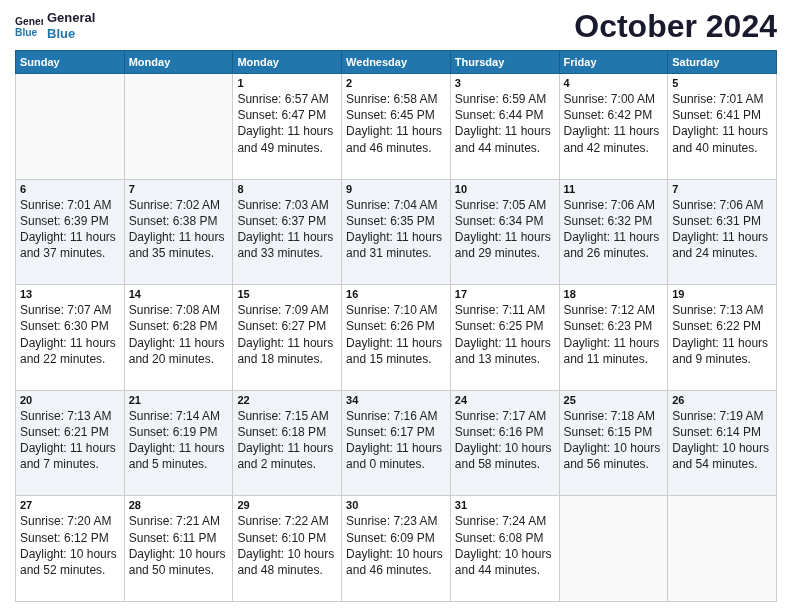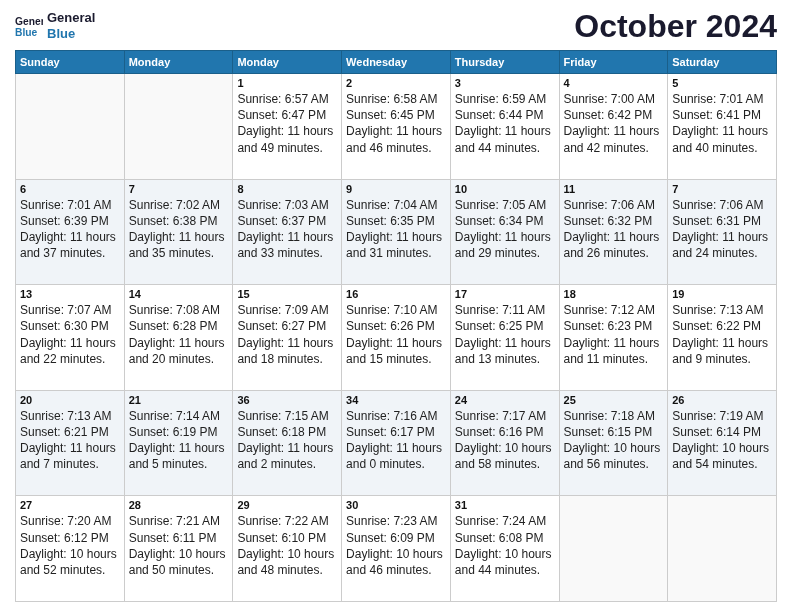--- a/index.html
+++ b/index.html
@@ -212,21 +212,21 @@
         <tr class="row-alt">
           <td>
             <span class="day-num">20</span>
             <div class="day-detail">Sunrise: 7:13 AM<br>Sunset: 6:21 PM<br>Daylight: 11 hours and 7 minutes.</div>
           </td>
           <td>
             <span class="day-num">21</span>
             <div class="day-detail">Sunrise: 7:14 AM<br>Sunset: 6:19 PM<br>Daylight: 11 hours and 5 minutes.</div>
           </td>
           <td>
-            <span class="day-num">36</span>
+            <span class="day-num">22</span>
             <div class="day-detail">Sunrise: 7:15 AM<br>Sunset: 6:18 PM<br>Daylight: 11 hours and 2 minutes.</div>
           </td>
           <td>
             <span class="day-num">34</span>
             <div class="day-detail">Sunrise: 7:16 AM<br>Sunset: 6:17 PM<br>Daylight: 11 hours and 0 minutes.</div>
           </td>
           <td>
             <span class="day-num">24</span>
             <div class="day-detail">Sunrise: 7:17 AM<br>Sunset: 6:16 PM<br>Daylight: 10 hours and 58 minutes.</div>
           </td>

